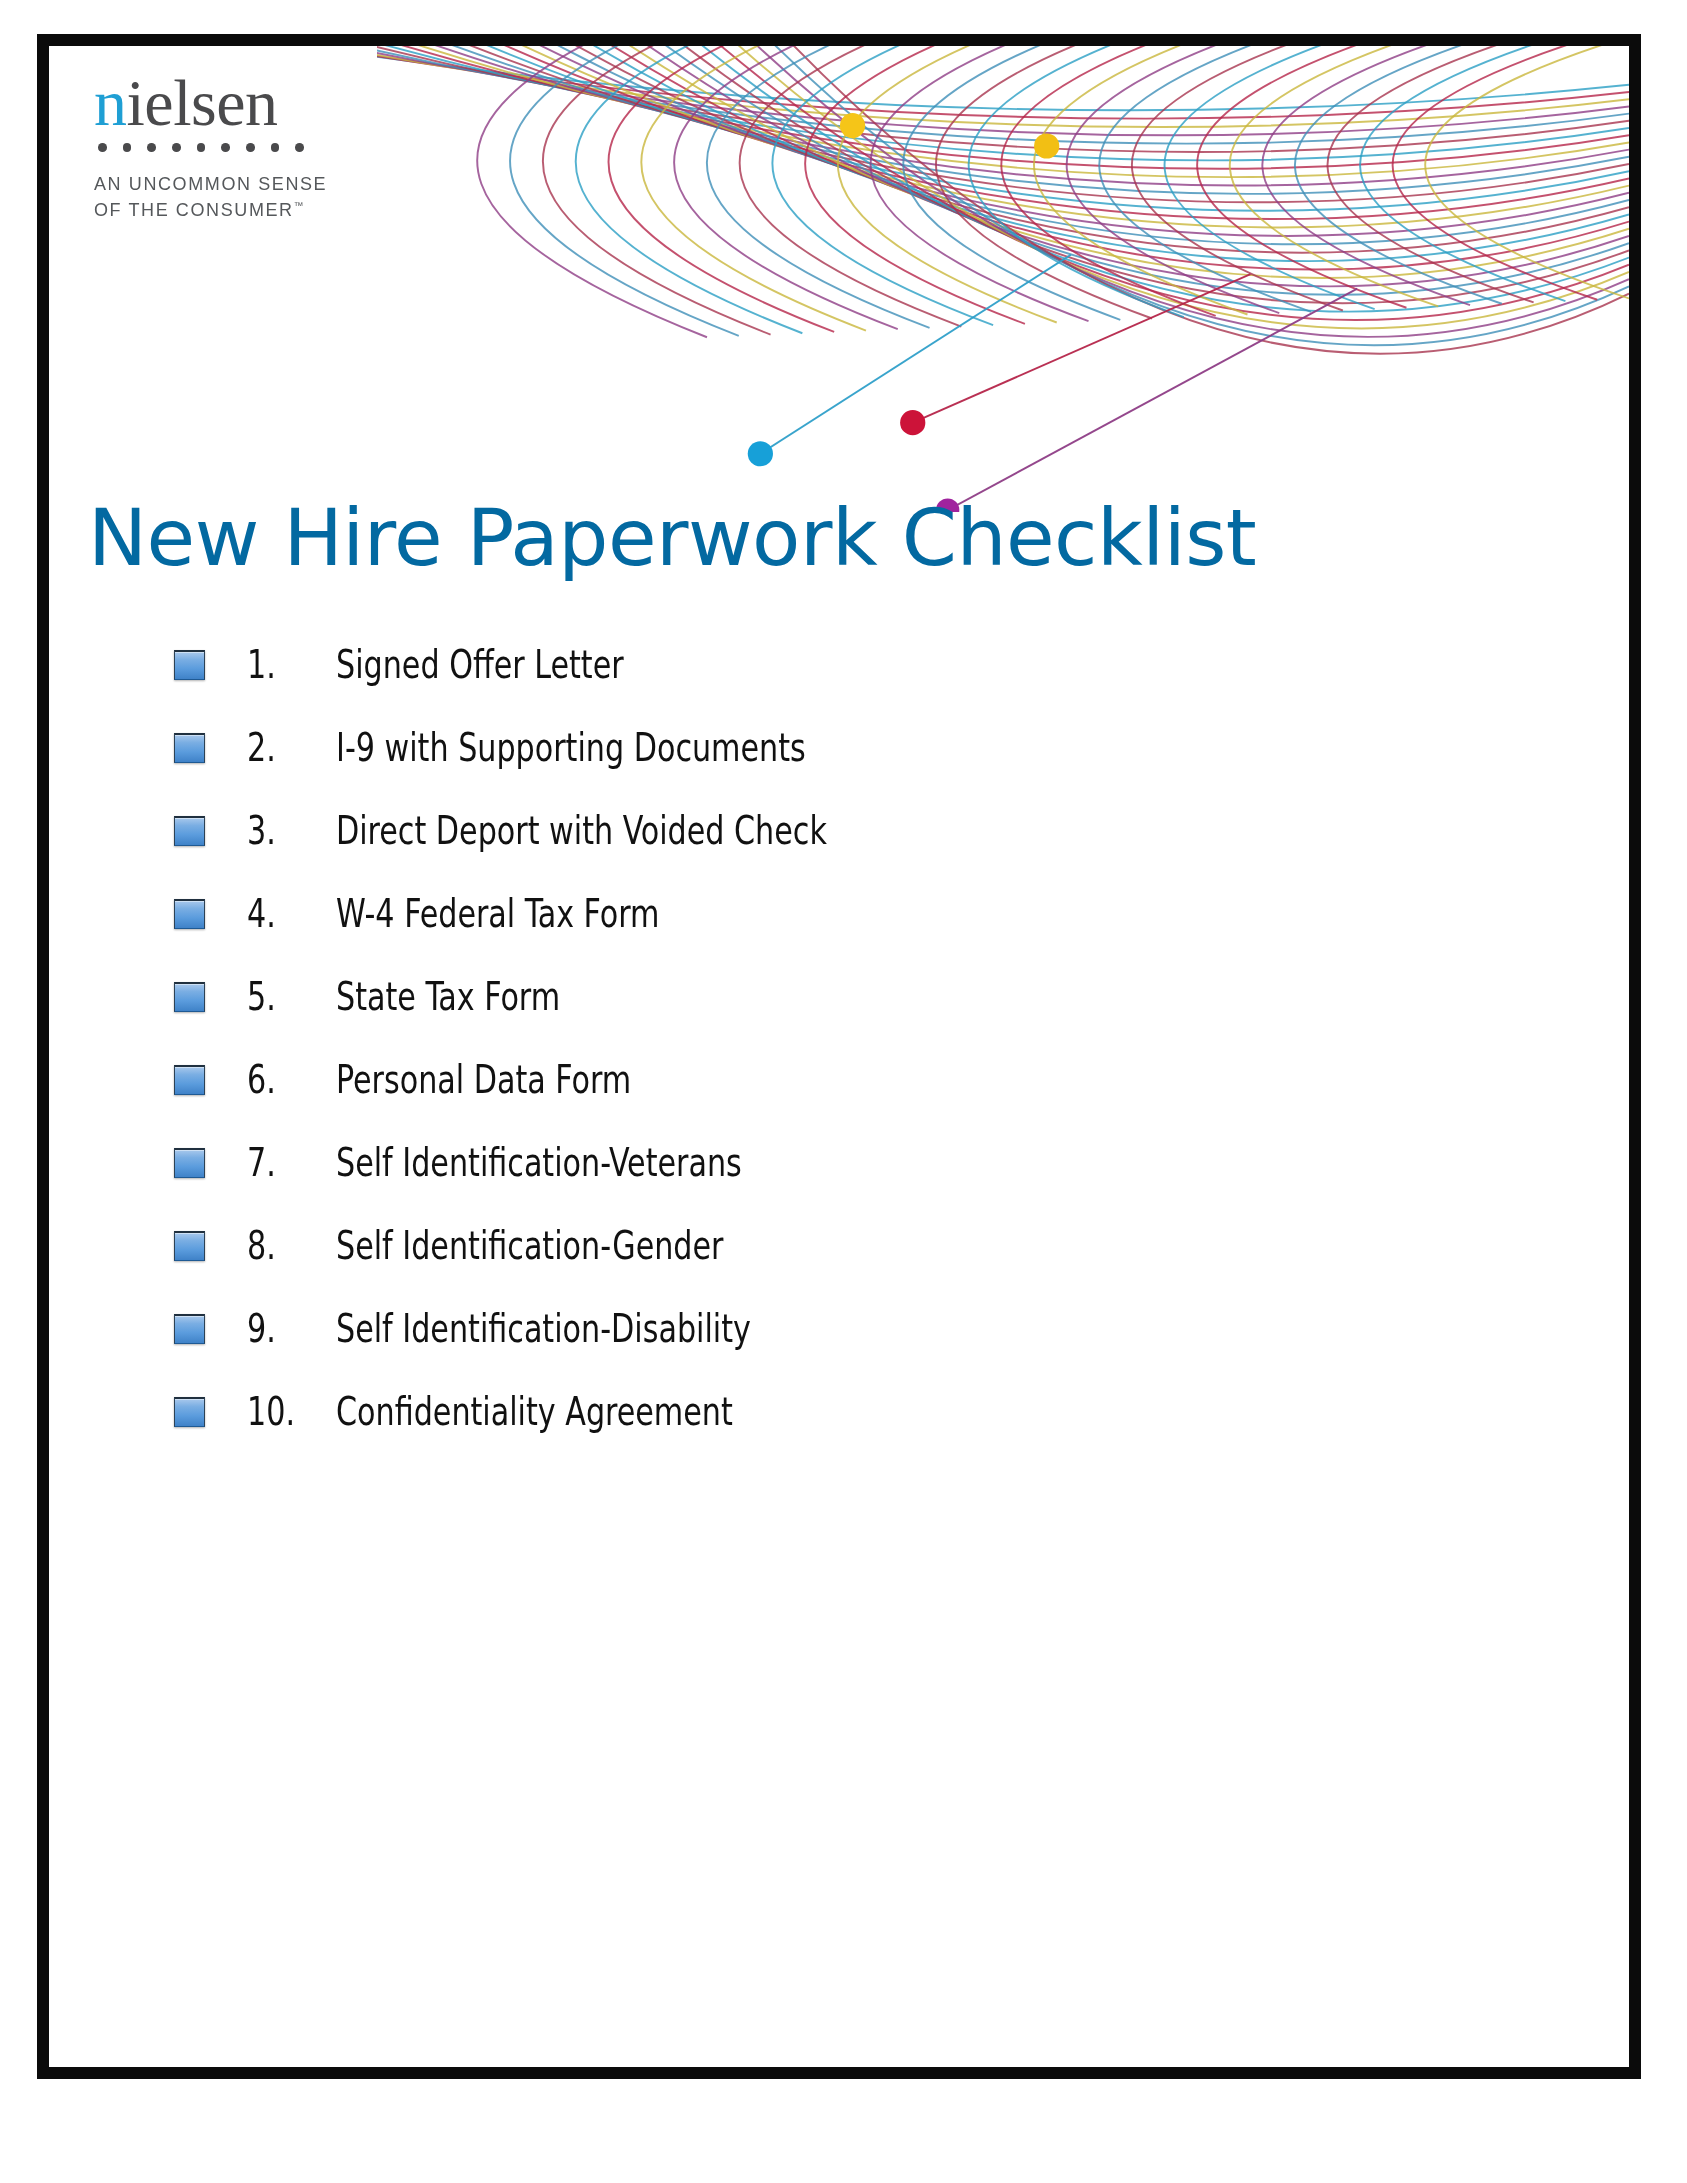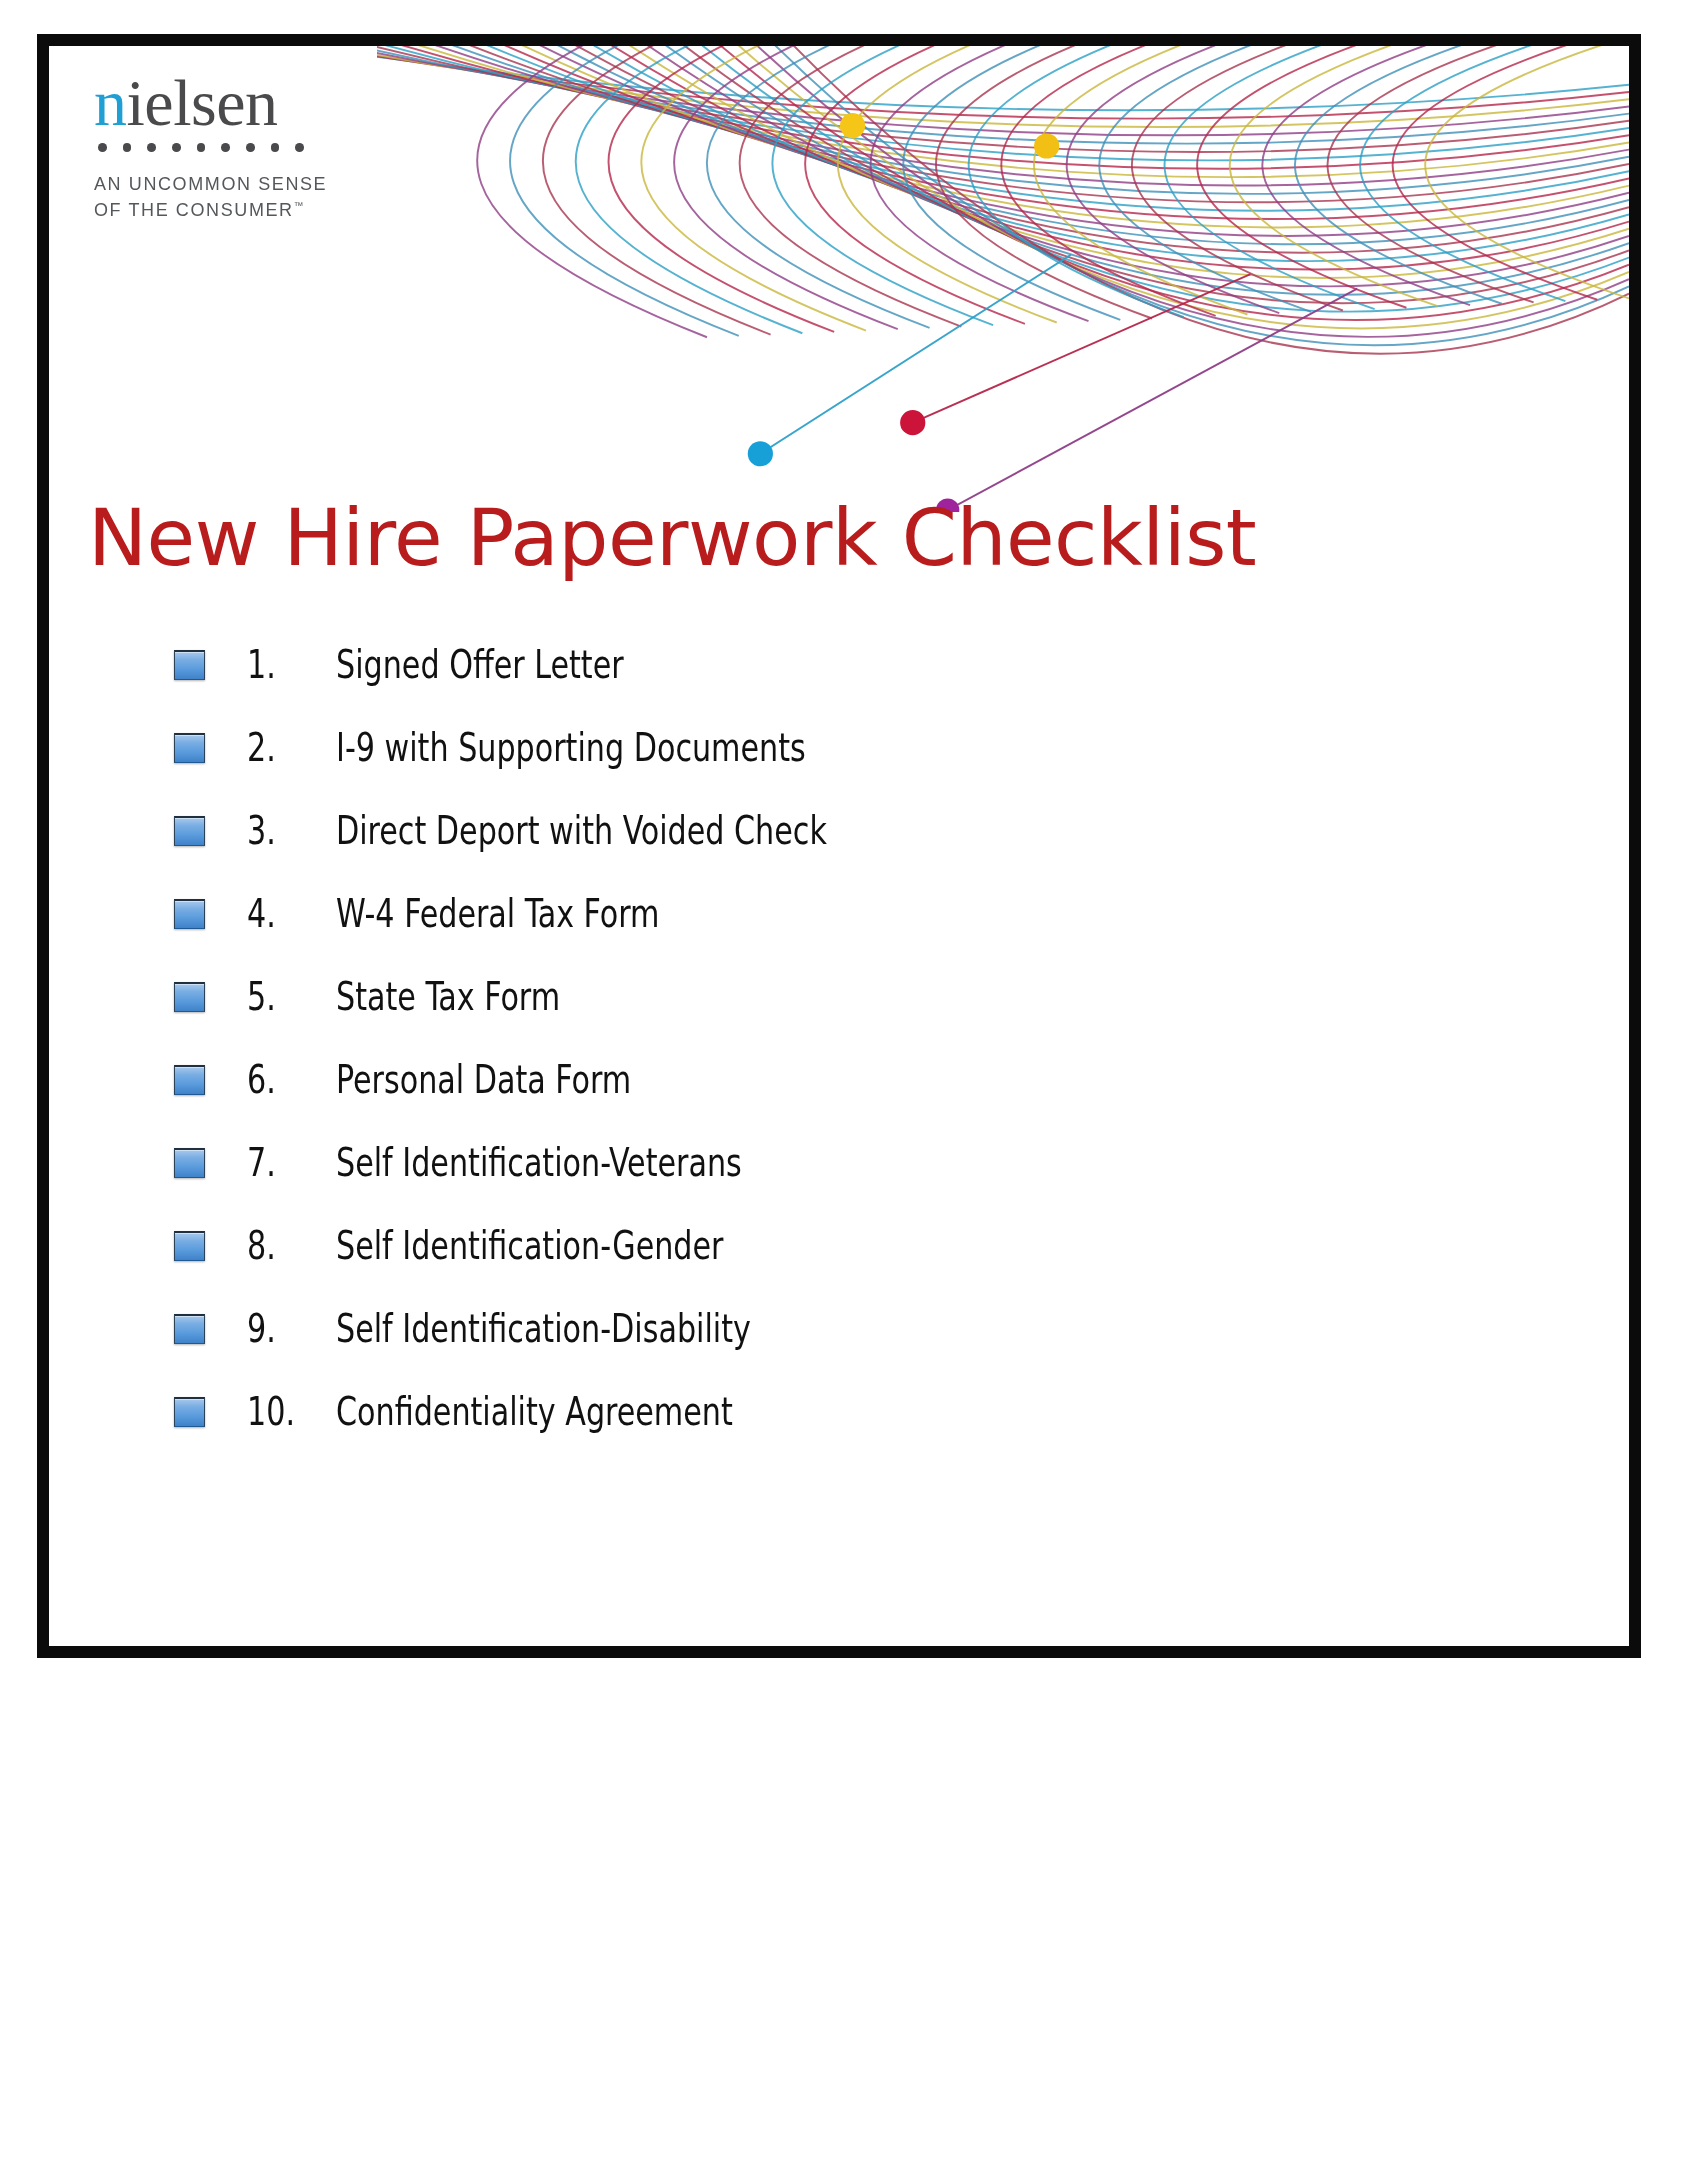--- a/index.html
+++ b/index.html
@@ -14,21 +14,21 @@
     overflow: hidden;
     font-family: "Liberation Sans", sans-serif;
   }
 
   
   #page-frame {
     position: absolute;
     left: 37px;
     top: 34px;
     width: 1604px;
-    height: 1624px;
+    height: 2045px;
     box-sizing: border-box;
     border: 12.6px solid #0b0b0b;
     background: #ffffff;
     overflow: hidden;
   }
 
   #page-inner {
     position: absolute;
     inset: 0;
     background: #ffffff;
@@ -91,21 +91,21 @@
   }
 
   
   #doc-title {
     position: absolute;
     left: 39px;
     top: 393px;
     font-family: "DejaVu Sans", "Liberation Sans", sans-serif;
     font-size: 79px;
     font-weight: 400;
-    color: #b91c1c;
+    color: #0369a1;
     letter-spacing: -0.5px;
     white-space: nowrap;
   }
 
   
   #checklist {
     position: absolute;
     left: 78px;
     top: 577px;
     width: 1359px;

